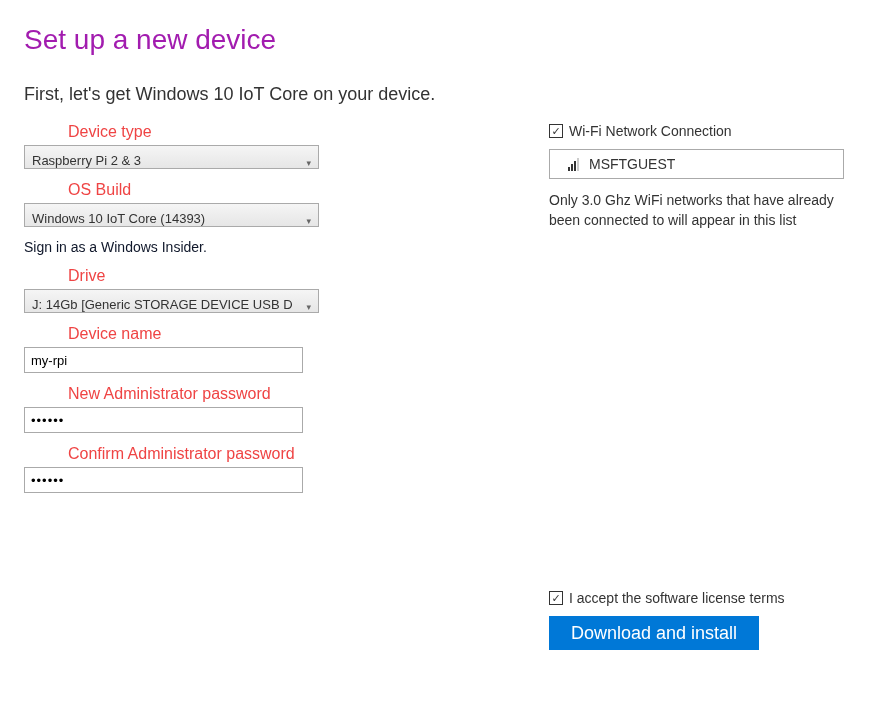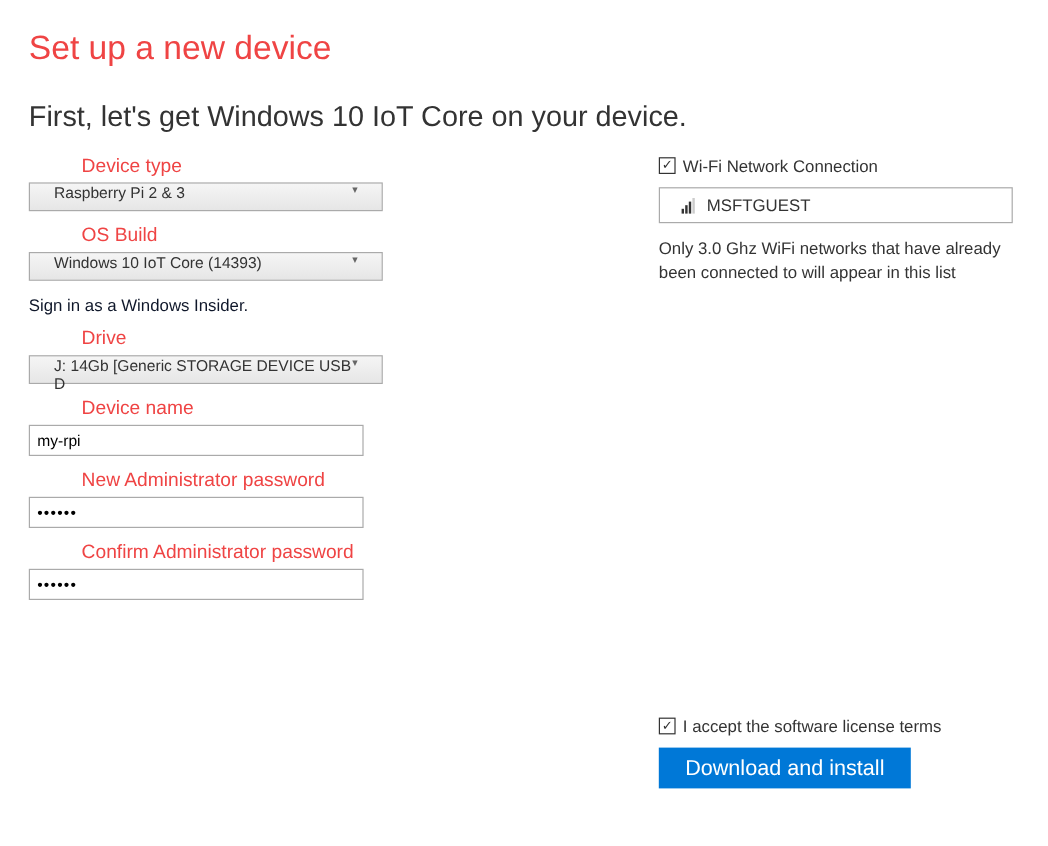--- a/index.html
+++ b/index.html
@@ -7,25 +7,25 @@
       font-family: "Segoe UI", -apple-system, sans-serif;
       background: #fff;
       color: #333;
       padding: 24px;
       width: 873px;
       font-size: 14px;
     }
     h1 {
       font-size: 28px;
       font-weight: 400;
-      color: #ef4444;
+      color: #a21caf;
       margin-bottom: 28px;
     }
     .subtitle {
-      font-size: 24px;
+      font-size: 18px;
       font-weight: 400;
       color: #333;
       margin-bottom: 18px;
     }
     .columns {
       display: flex;
       gap: 0;
     }
     .left-col {
       width: 360px;
@@ -42,23 +42,23 @@
       margin-bottom: 4px;
       display: block;
       margin-left: 44px;
     }
     .dropdown {
       width: 295px;
       height: 24px;
       background: linear-gradient(#f5f5f5, #e6e6e6);
       border: 1px solid #aaa;
       font-size: 13px;
-      padding: 0 20px;
-      display: flex;
-      align-items: flex-start;
+      padding: 0 7px;
+      display: flex;
+      align-items: flex-end;
       justify-content: space-between;
       cursor: pointer;
       margin-bottom: 12px;
     }
     .dropdown .arrow {
       font-size: 9px;
       color: #666;
     }
     .link {
       color: #0f172a;

